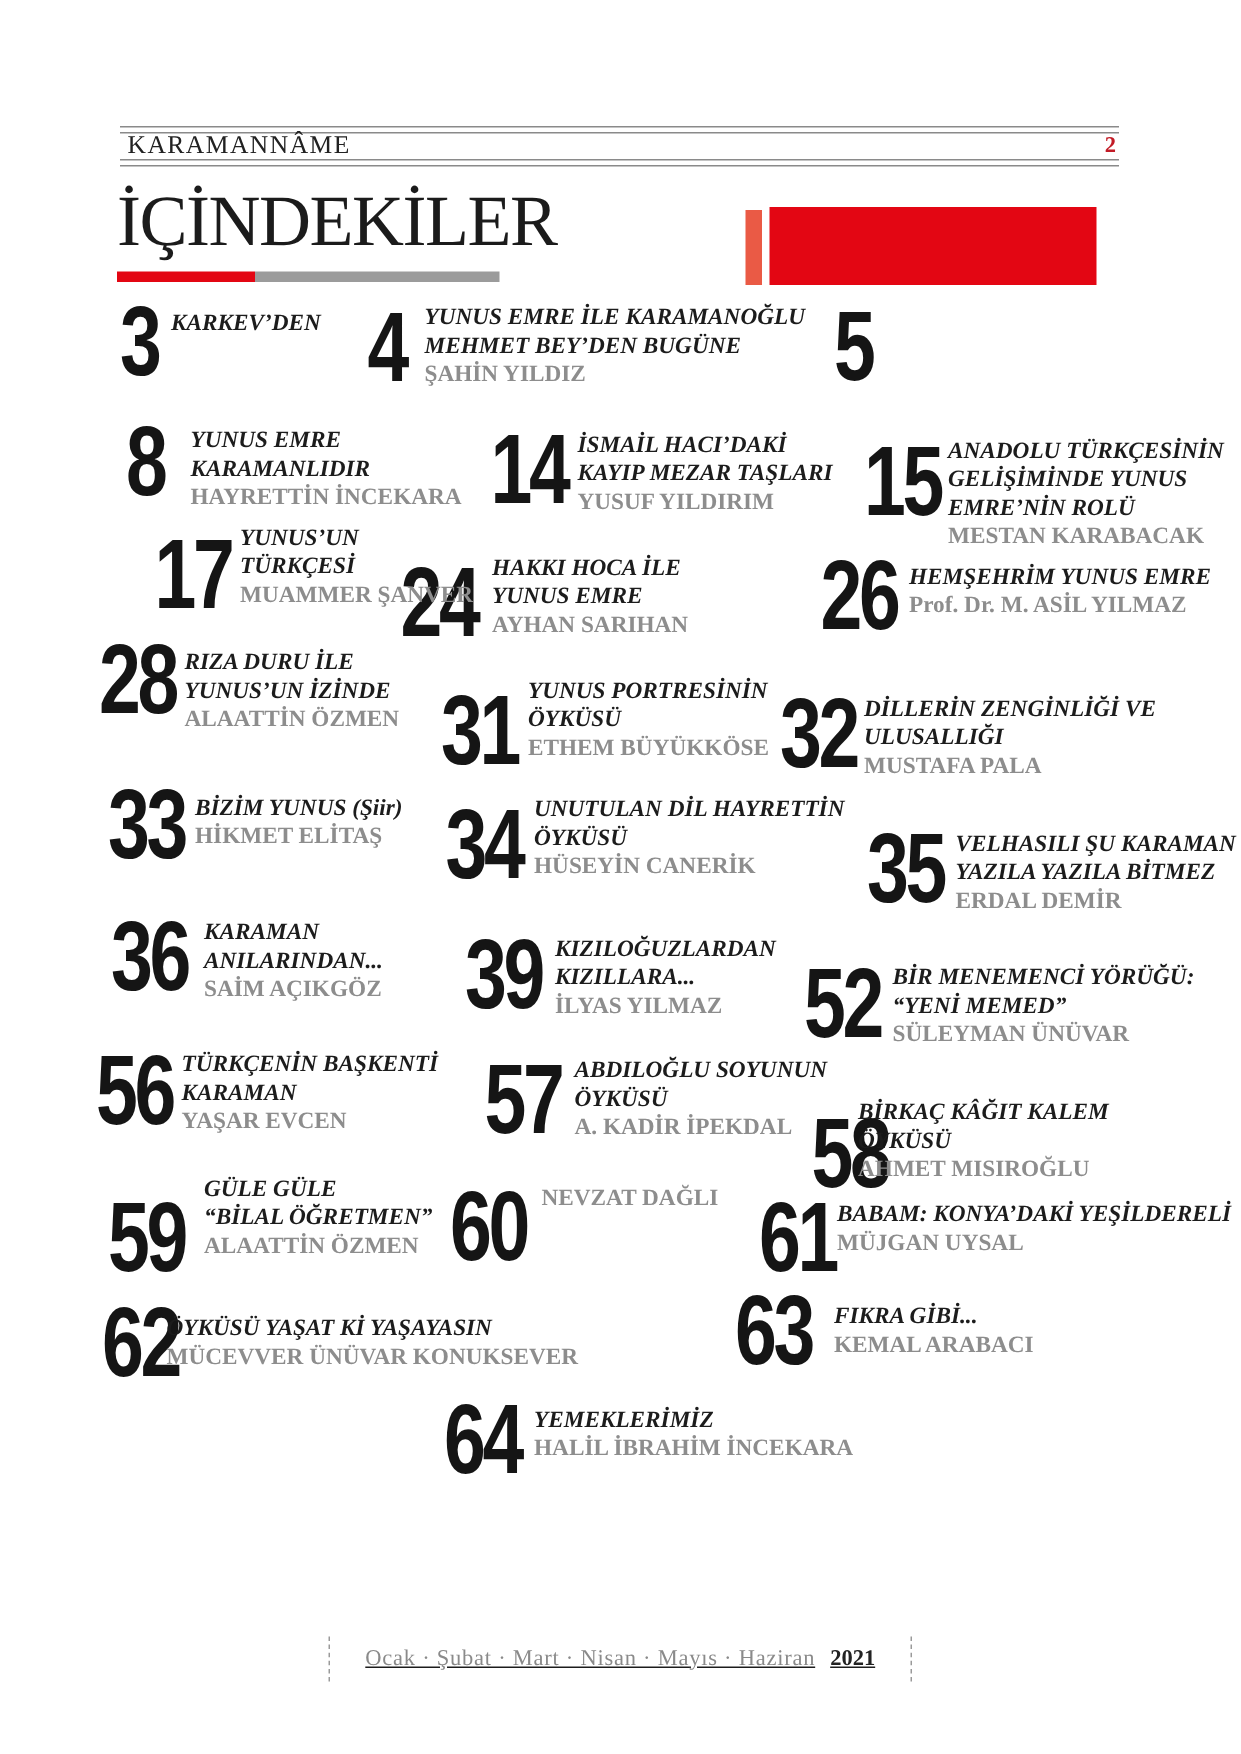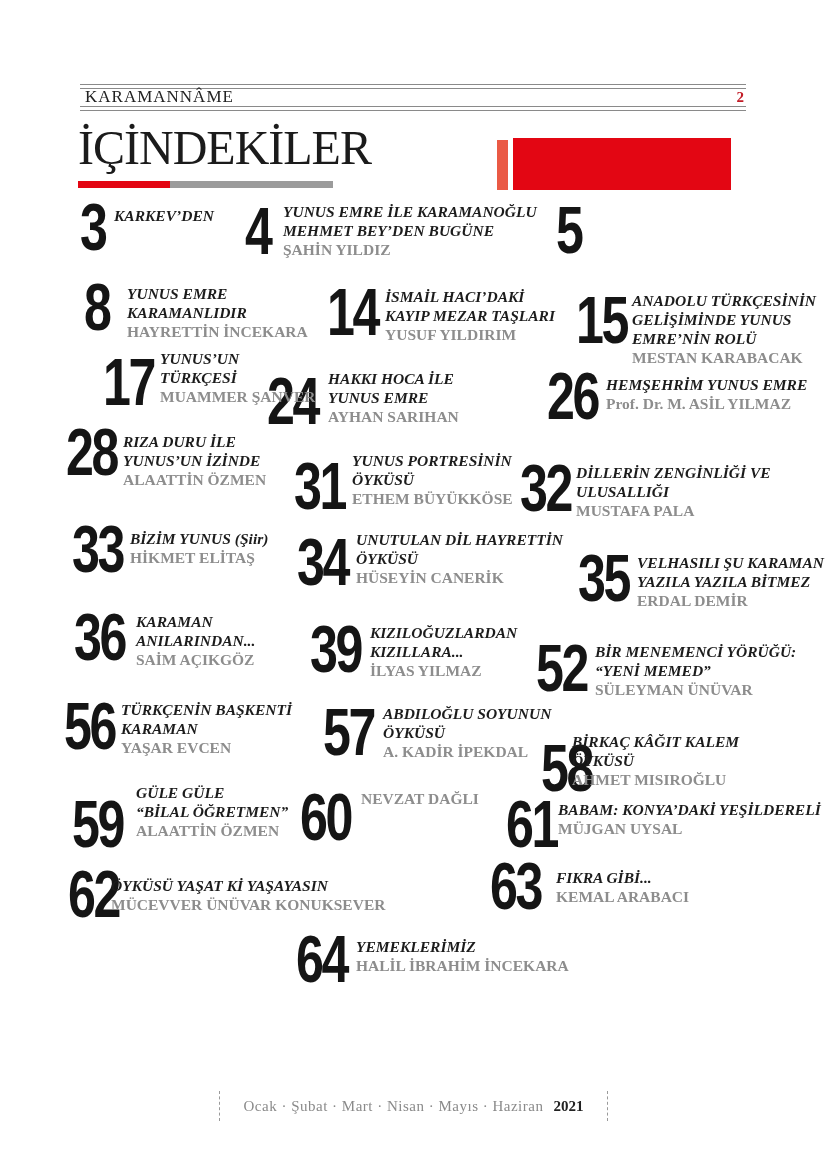--- a/index.html
+++ b/index.html
@@ -22,21 +22,21 @@
   .num{
     position:absolute;font-family:"Liberation Sans",sans-serif;font-weight:700;
     font-size:66px;line-height:48px;letter-spacing:-3px;color:#151515;
     transform:scaleX(0.76);transform-origin:left top;white-space:nowrap;
   }
   .txt{position:absolute;white-space:nowrap;}
   .txt .t div{font-weight:700;font-size:15.5px;line-height:19px;color:#1c1c1c;font-style:italic;}
   .txt .a{font-size:15.5px;line-height:19px;color:#8d8d8d;font-weight:bold;}
   .txt .a:empty{display:none;}
   
-  .footer{position:absolute;left:0;top:1091px;width:827px;display:flex;justify-content:center;align-items:center;}
+  .footer{position:absolute;left:0;top:1091px;width:827px;display:flex;justify-content:center;align-items:center;text-decoration:underline;}
   .fdash{width:0;height:30px;border-left:1px dashed #9a9a9a;}
   .fmonths{margin:0 10px 0 24px;font-size:15px;color:#8a8a8a;letter-spacing:0.5px;}
   .fyear{margin:0 24px 0 0;font-size:15px;color:#222;font-weight:600;}
 </style>
 </head>
 <body>
 
 <div class="page">
 
   <div class="rule top"></div>

